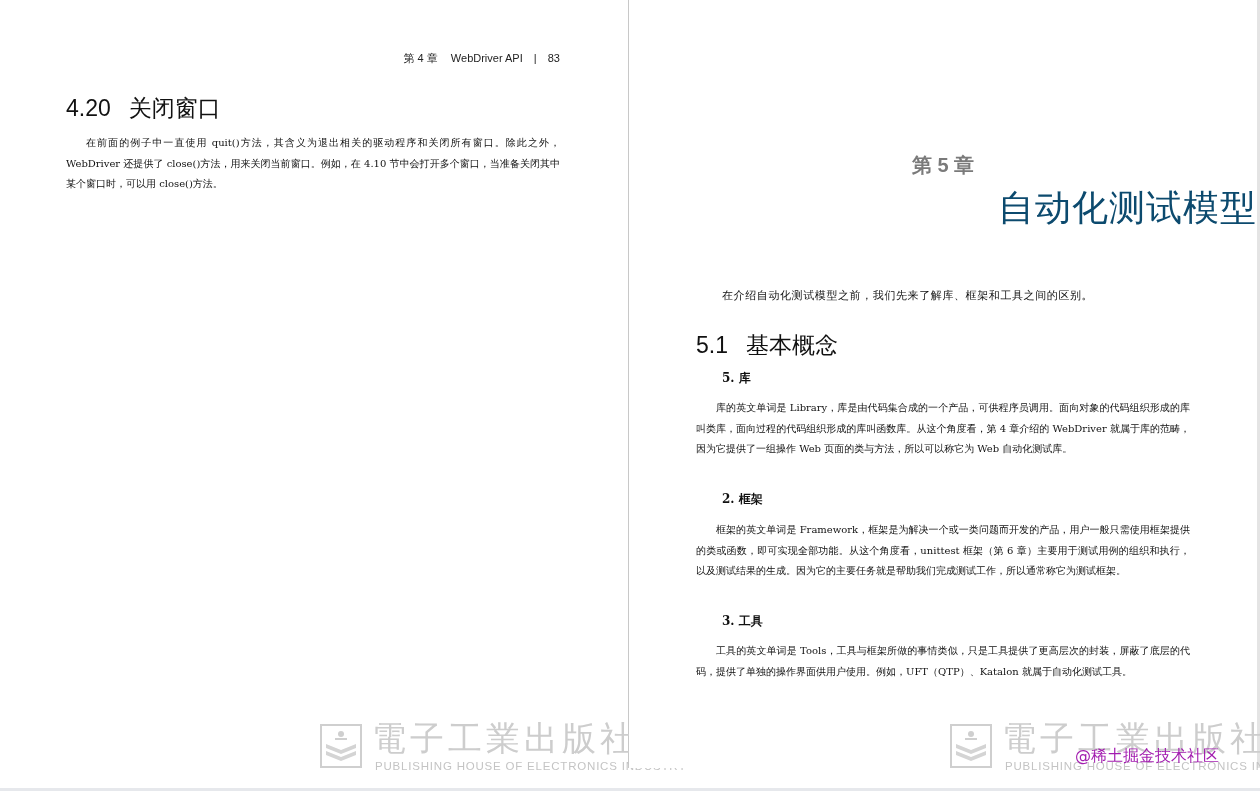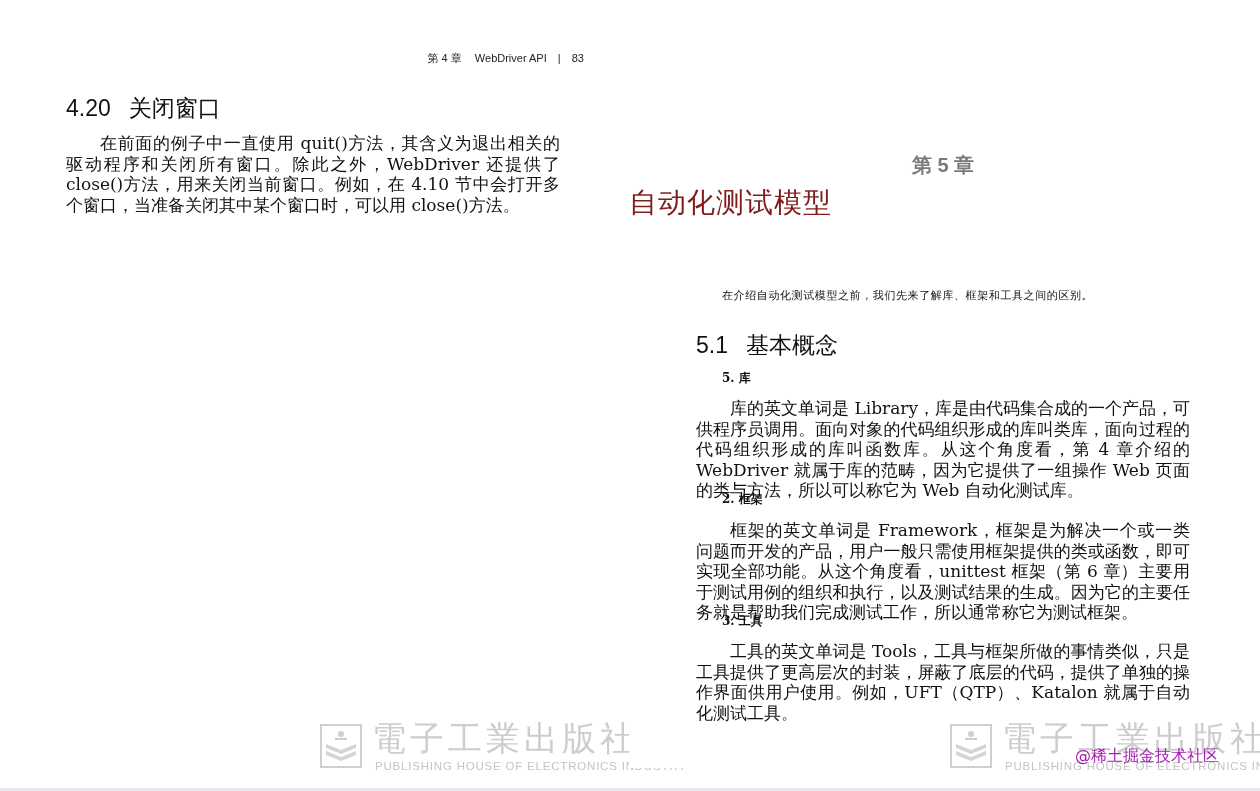--- a/index.html
+++ b/index.html
@@ -2,52 +2,52 @@
 <html><head>
 <meta charset="utf-8">
 <style>
   html, body { margin: 0; padding: 0; }
   body {
     width: 1260px; height: 791px; overflow: hidden; position: relative;
     background: #ffffff;
     font-family: "DejaVu Serif", serif;
     color: #111;
   }
-  .page { position: absolute; top: 0; height: 768px; background: #fff; padding-left: 24px; }
+  .page { position: absolute; top: 0; height: 768px; background: #fff; }
   .page-left { left: 0; width: 628px; border-right: 1px solid #c8c8c8; }
   .page-right { left: 629px; width: 628px; border-right: 3px solid #e4e4e4; }
   .bottom-strip { position: absolute; left: 0; top: 788px; width: 1260px; height: 3px; background: #e6e8ec; }
 
   .running-head {
     position: absolute; top: 51px; right: 68px;
     font-family: "Liberation Sans", sans-serif; font-size: 11px; color: #222;
     white-space: nowrap;
   }
   .running-head .sep { margin: 0 8px; }
   .running-head .gap { display:inline-block; width: 10px; }
 
   .sec-heading {
     position: absolute; font-family: "Liberation Sans", sans-serif;
     font-size: 23px; color: #111; white-space: nowrap;
   }
   .sec-heading .num { display: inline-block; margin-right: 18px; }
 
   .para {
-    position: absolute; font-size: 17px; line-height: 20.5px;
+    position: absolute; font-size: 10px; line-height: 20.5px;
     color: #111; text-align: justify; text-indent: 2em; margin: 0;
   }
 
   .chapter-num {
     position: absolute; top: 152px; left: 0; width: 628px; text-align: center;
     font-family: "Liberation Sans", sans-serif; font-weight: bold;
     font-size: 20px; color: #7a7a7a;
   }
   .chapter-title {
-    position: absolute; top: 184px; left: 0; width: 628px; text-align: left;
-    font-family: "Liberation Sans", sans-serif; font-size: 28px; color: #7f1d1d;
+    position: absolute; top: 184px; left: 0; width: 628px; text-align: right;
+    font-family: "Liberation Sans", sans-serif; font-size: 36px; color: #0c4a6e;
     letter-spacing: 1px;
   }
   .intro {
     position: absolute; top: 288px; left: 93px; font-size: 11px;
     letter-spacing: 0.6px; color: #111; white-space: nowrap;
   }
   .sub-heading {
     position: absolute; left: 93px; font-size: 12px; font-weight: bold; color: #111;
   }
 

